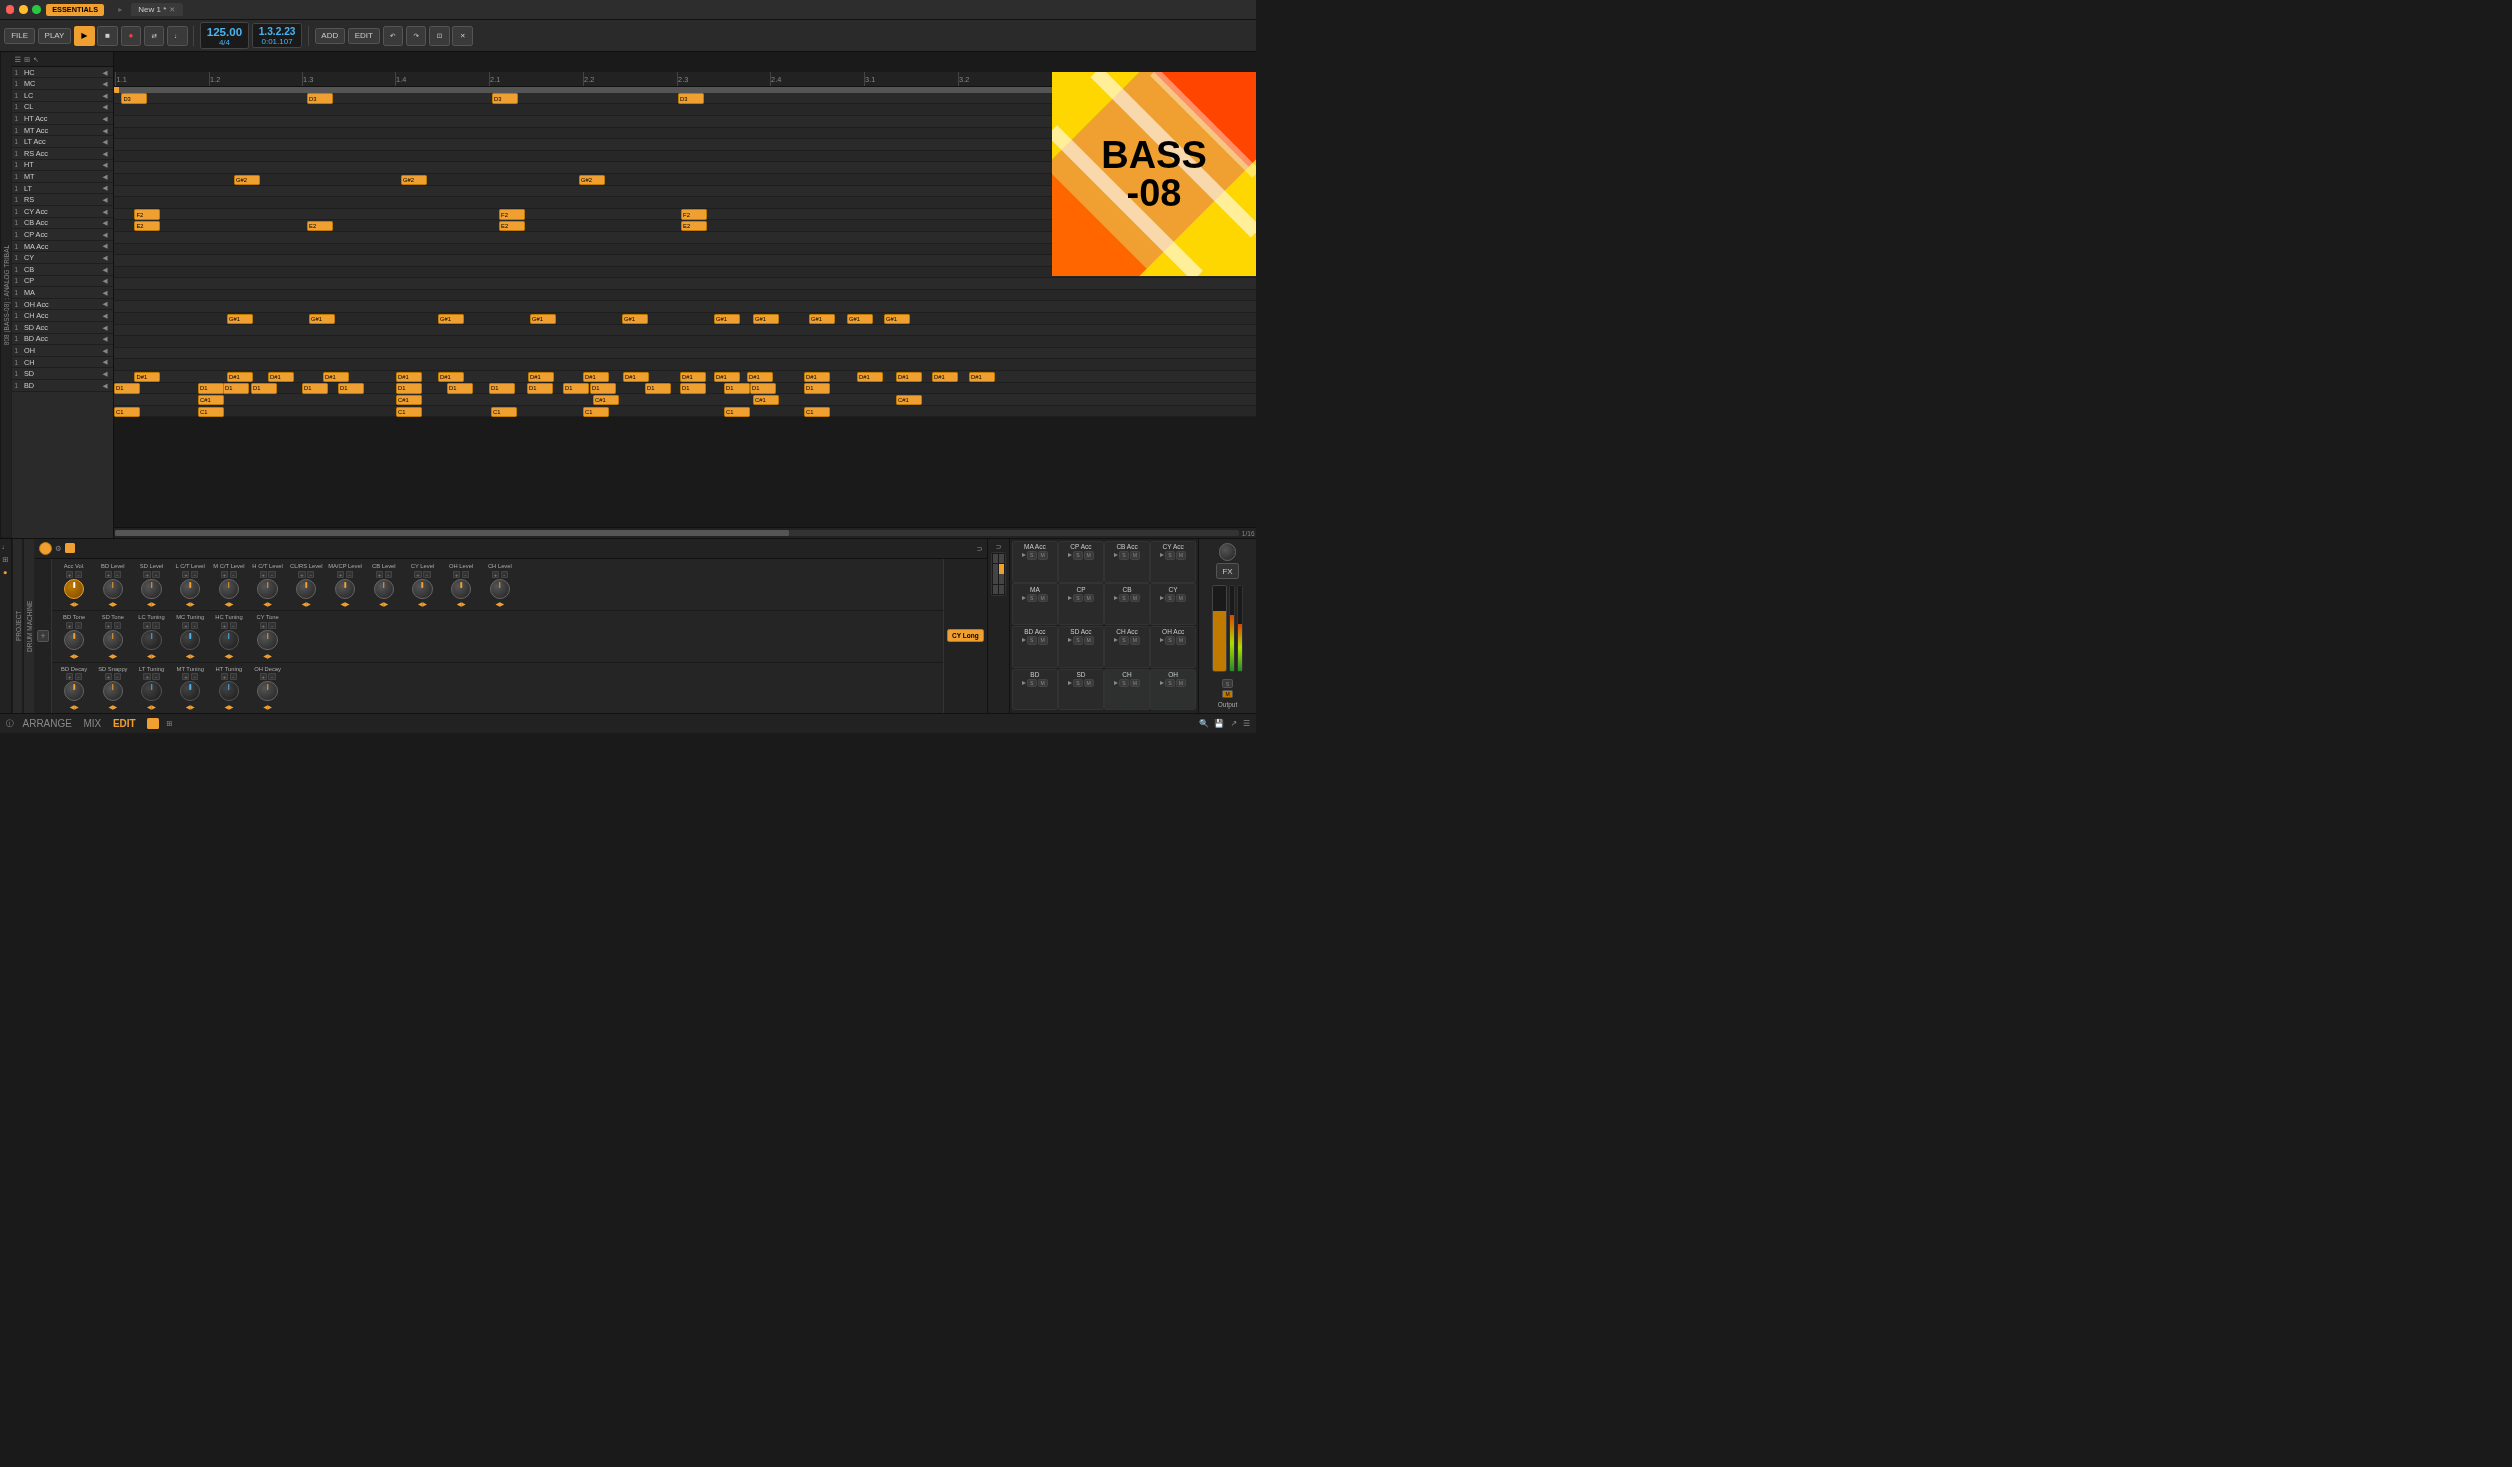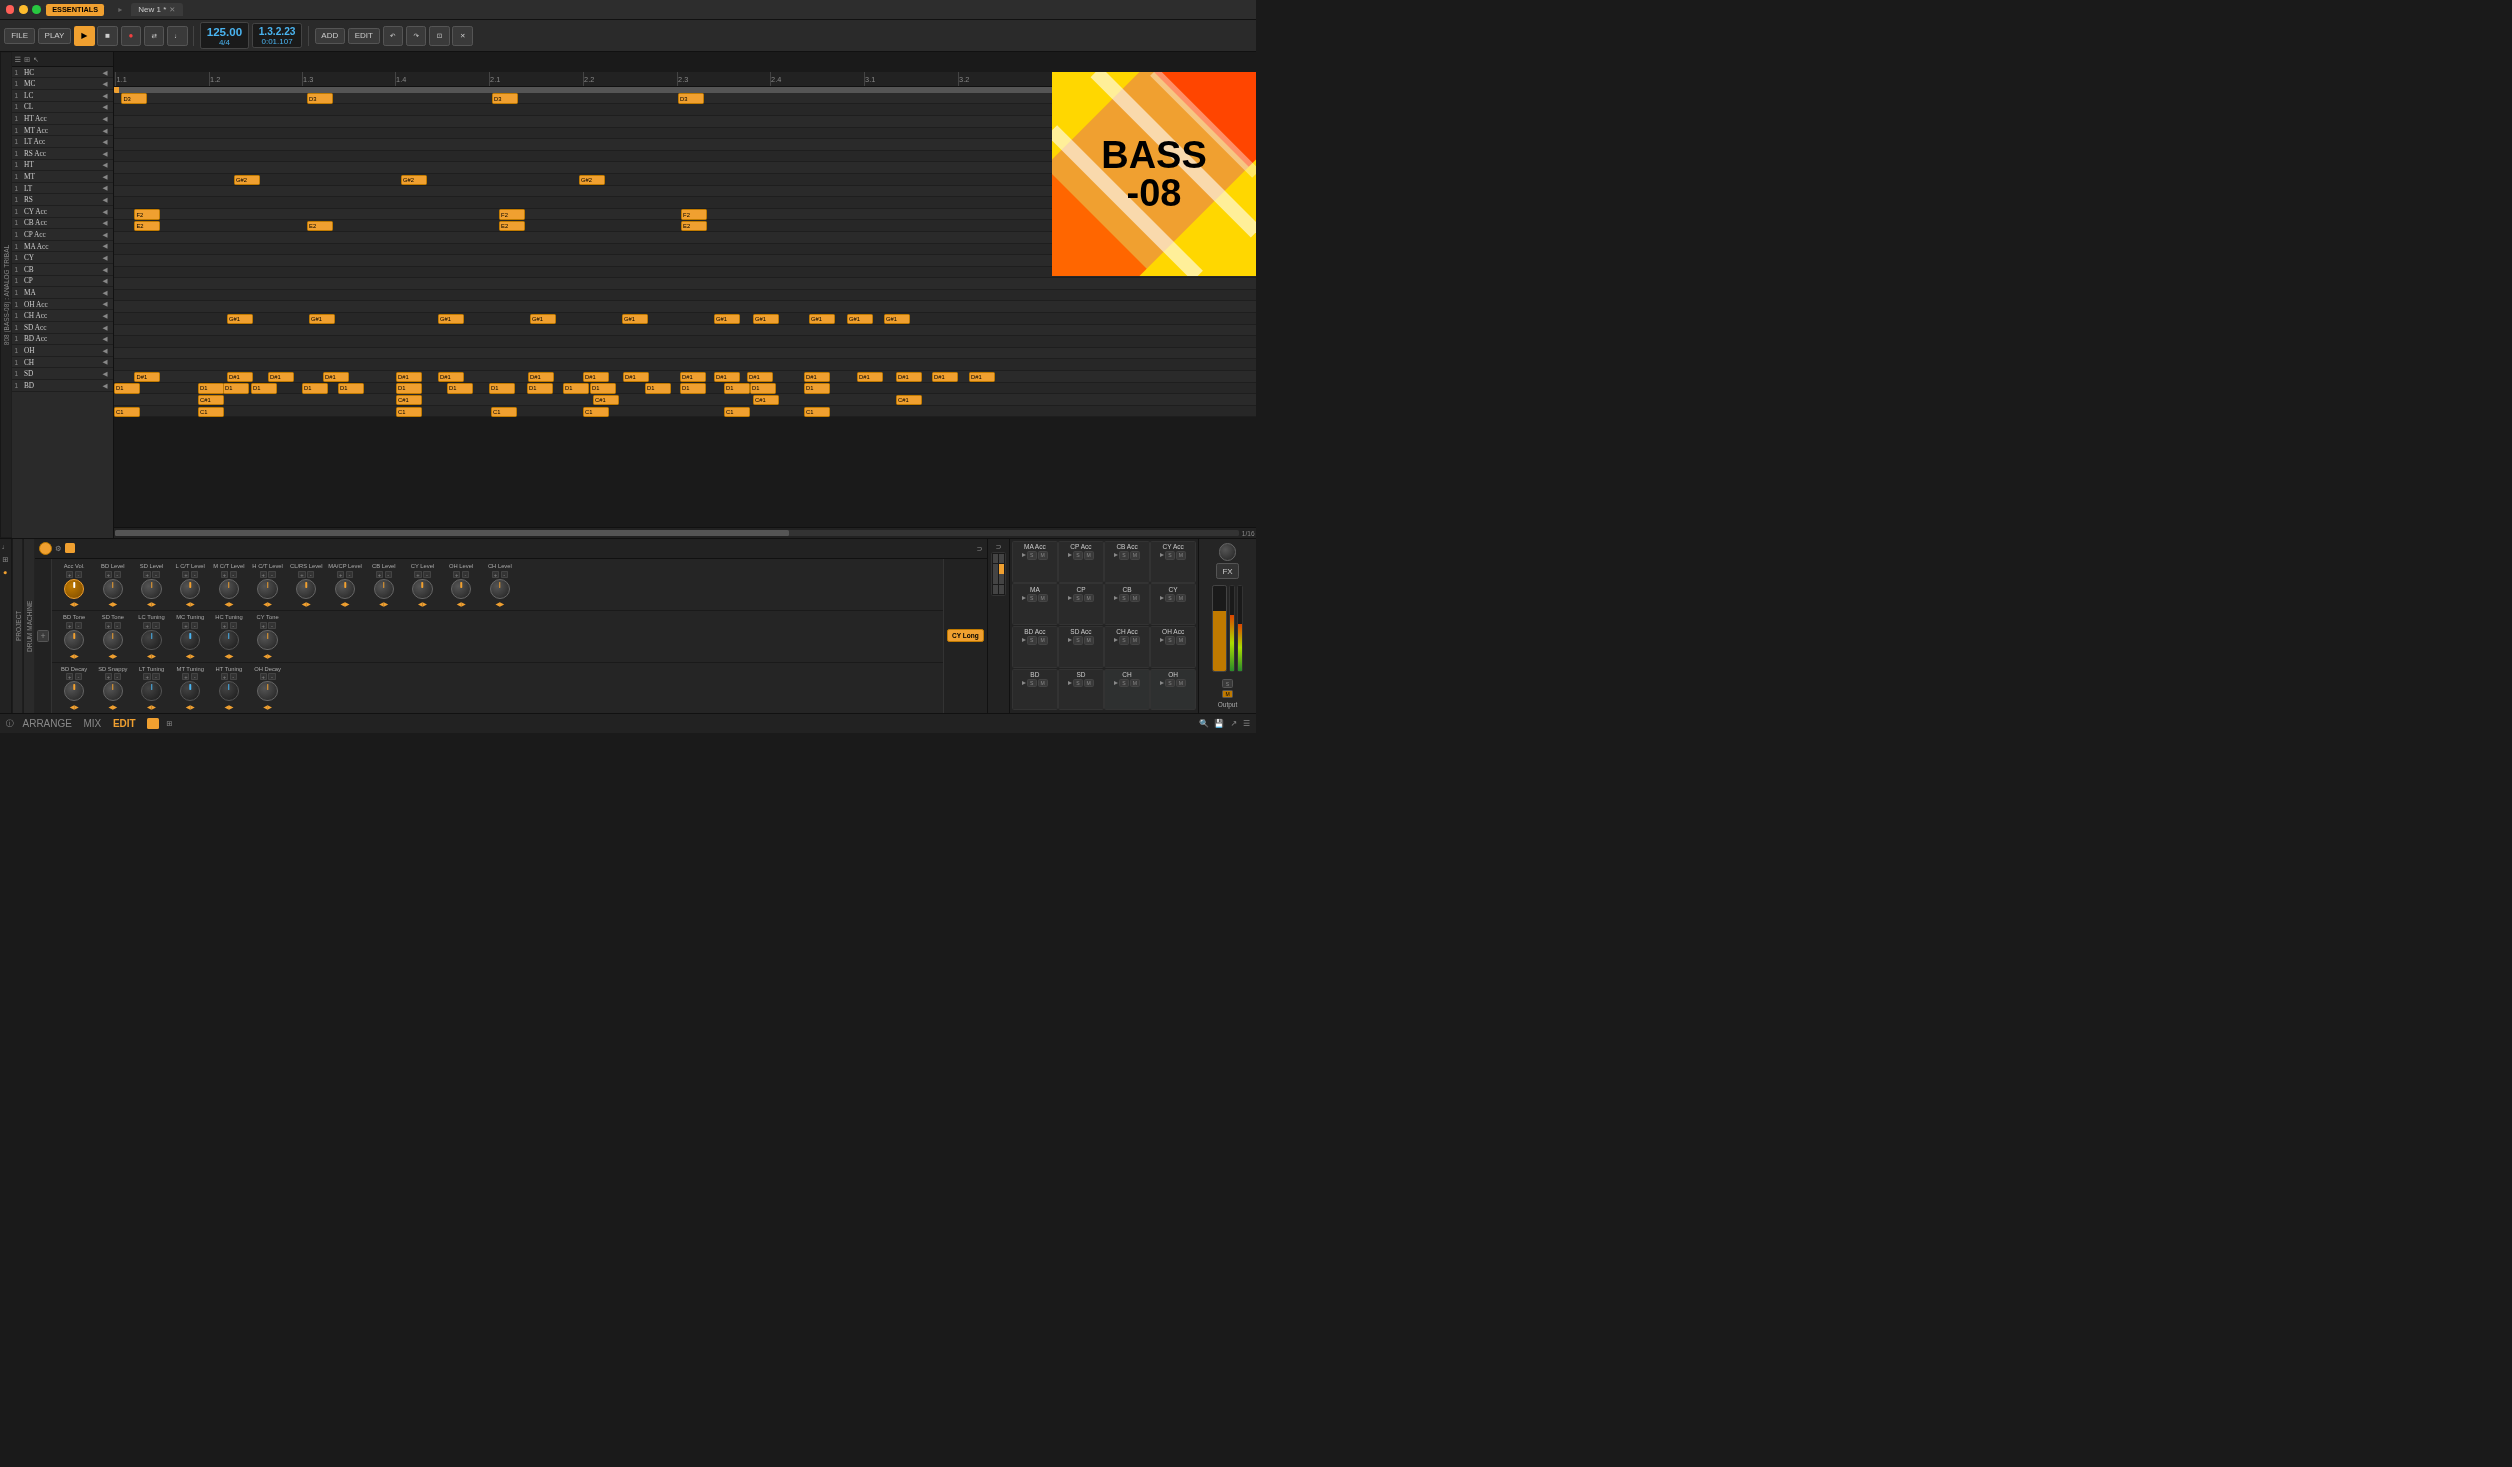--- a/index.html
+++ b/index.html
@@ -176,21 +176,20 @@
     }
     .track-num {
       color: #888;
       font-size: 6.5px;
       width: 7.3px;
     }
     .track-name {
       color: #ccc;
       font-size: 7.3px;
       flex: 1;
-      font-family: Liberation Serif, serif;
     }
     .track-mute-btn {
       width: 7.3px;
       height: 7.3px;
       color: #888;
       font-size: 6.5px;
     }
 
     
     .side-label {

